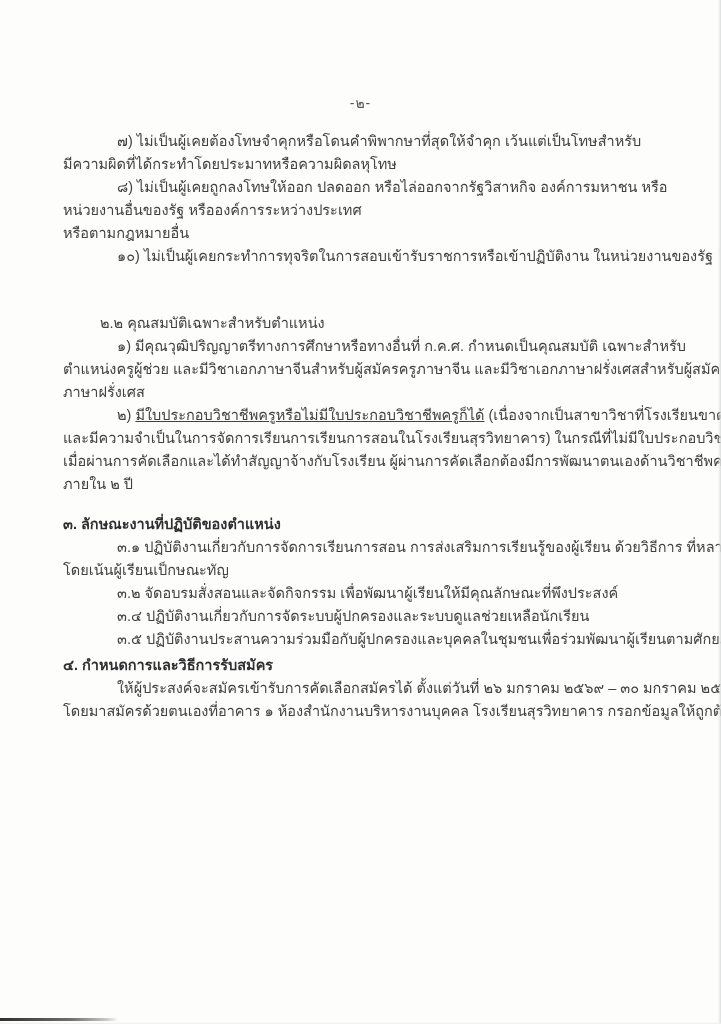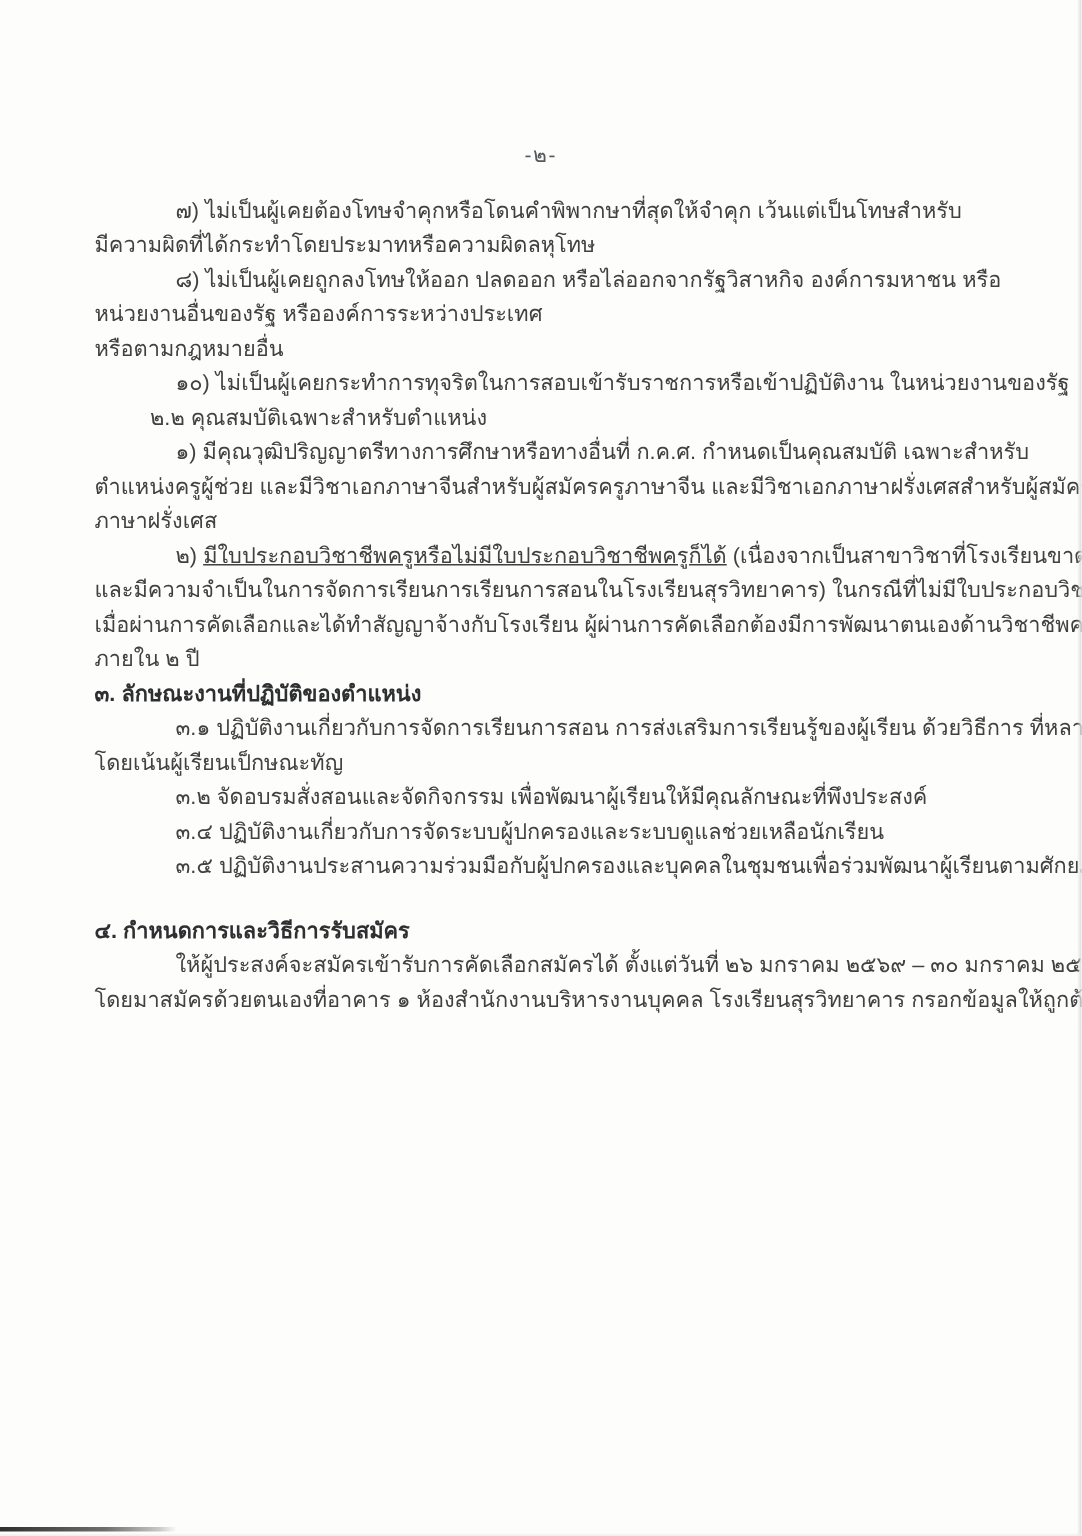--- a/index.html
+++ b/index.html
@@ -31,28 +31,28 @@
   .content {
     position: absolute;
     top: 130px;
     left: 63px;
     width: 600px;
     font-size: 14.5px;
     line-height: 23px;
   }
   .line { white-space: nowrap; }
   .indent { padding-left: 54px; }
-  .indent-sm { padding-left: 37px; }
+  .indent-sm { padding-left: 37px; margin-top: 44px; }
   .bold-heading {
     font-weight: bold;
     color: #2e2f30;
   }
   .underline { text-decoration: underline; }
-  .gap-lg { }
-  .gap-sm { margin-top: 20px; }
+  .gap-lg { margin-top: 17px; }
+  .gap-sm { margin-top: 3px; }
   
   .scan-mark-bottom {
     position: absolute;
     left: 0;
     bottom: 3px;
     width: 118px;
     height: 3px;
     background: linear-gradient(to right, #2f2f2f, #6f6f6f 60%, #c9c9c9 90%, rgba(201,201,201,0));
     border-radius: 0 2px 2px 0;
   }

